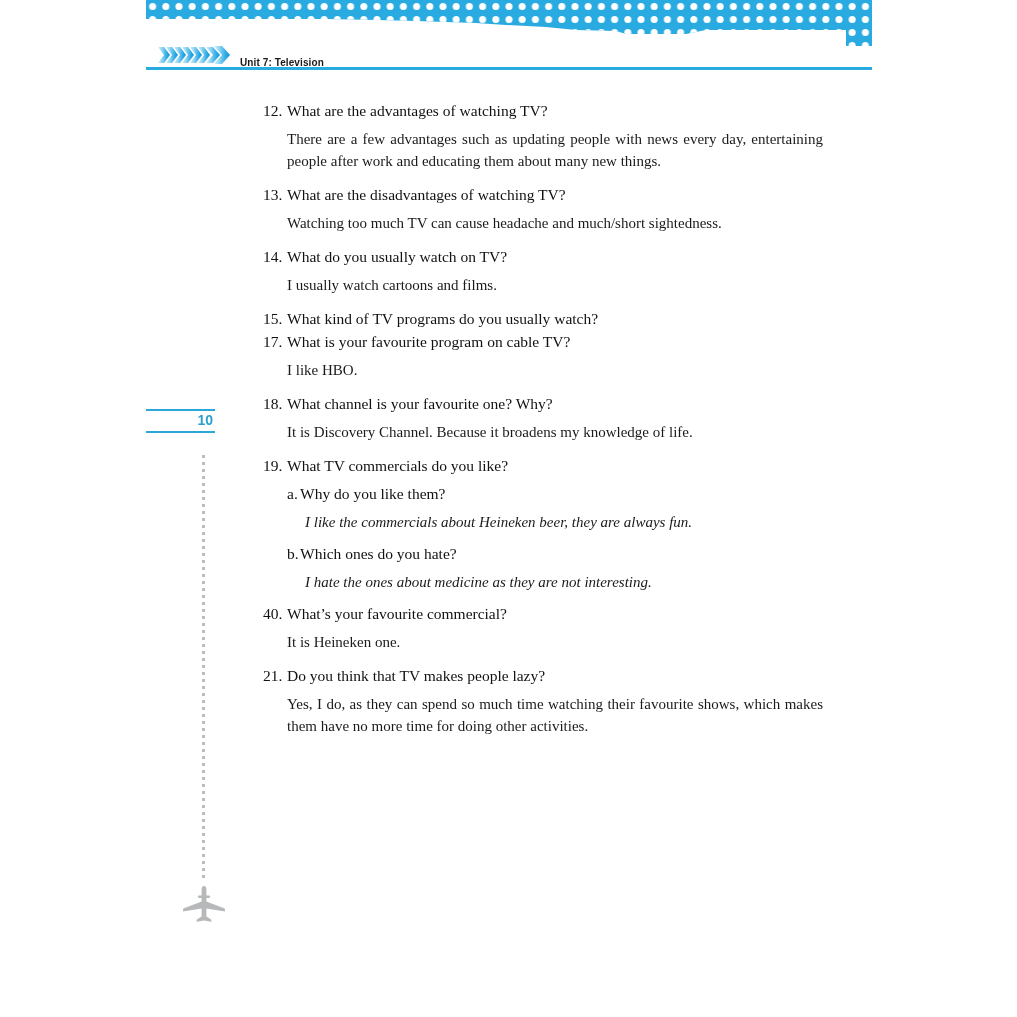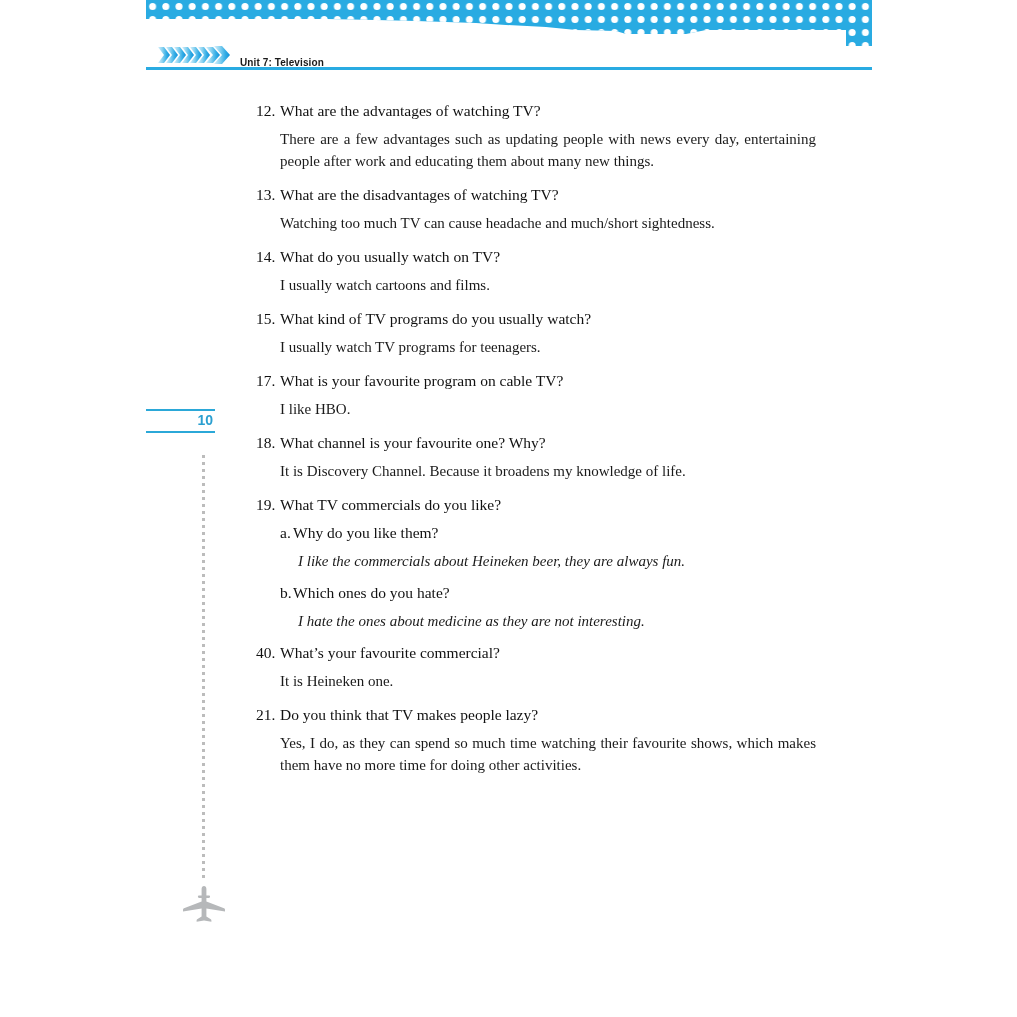--- a/index.html
+++ b/index.html
@@ -109,21 +109,21 @@
     position: absolute;
     left: 181px;
     top: 884px;
     width: 46px;
     height: 40px;
   }
 
   
   #content {
     position: absolute;
-    left: 256px;
+    left: 263px;
     top: 100px;
     width: 560px;
   }
 
   .qa-block { margin: 0; }
 
   .q-row {
     display: flex;
     align-items: flex-start;
     margin-bottom: 2px;
@@ -277,21 +277,20 @@
       <span class="q-text">What do you usually watch on TV?</span>
     </div>
     <div class="answer">I usually watch cartoons and films.</div>
   </div>
 
   <div class="qa-block">
     <div class="q-row">
       <span class="q-num">15.</span>
       <span class="q-text">What kind of TV programs do you usually watch?</span>
     </div>
-    <div class="answer">I usually watch TV programs for teenagers.</div>
   </div>
 
 
   <div class="qa-block">
     <div class="q-row">
       <span class="q-num">17.</span>
       <span class="q-text">What is your favourite program on cable TV?</span>
     </div>
     <div class="answer">I like HBO.</div>
   </div>

